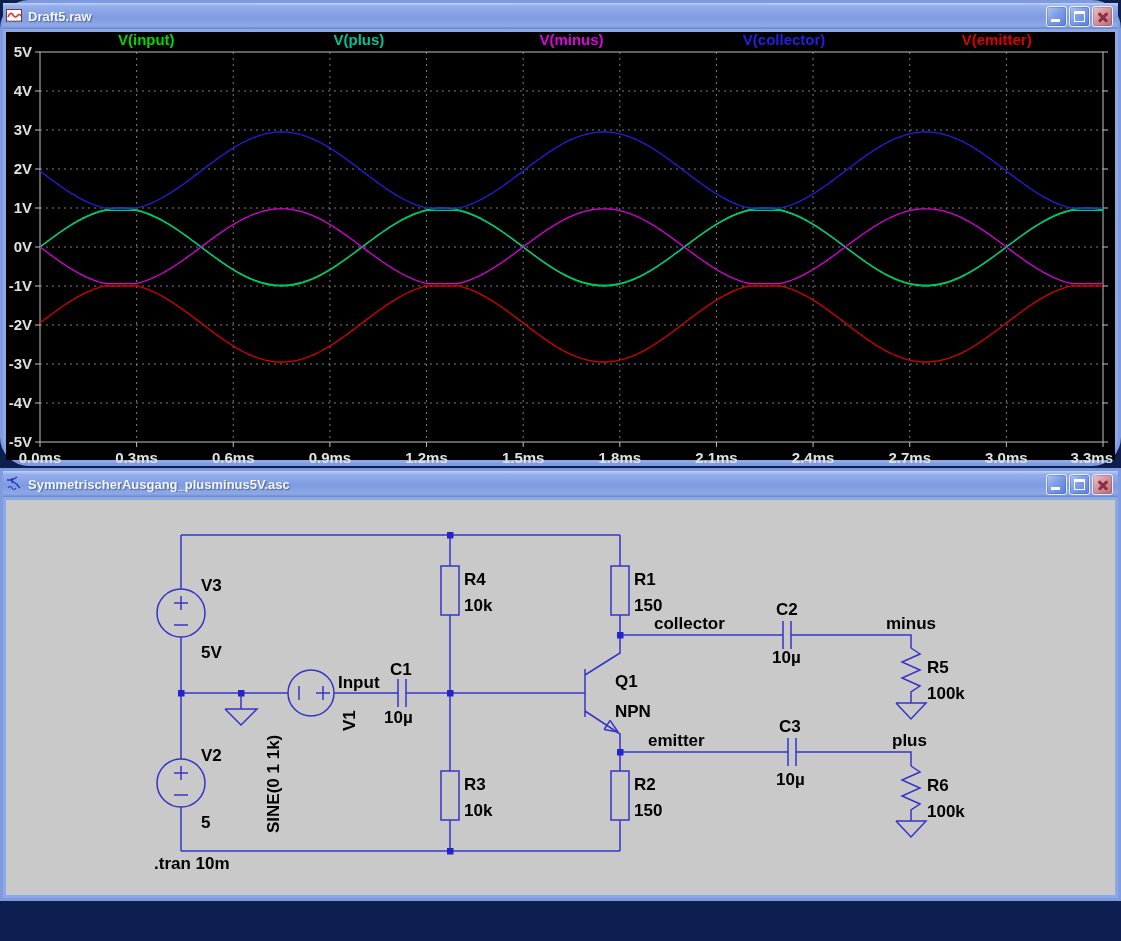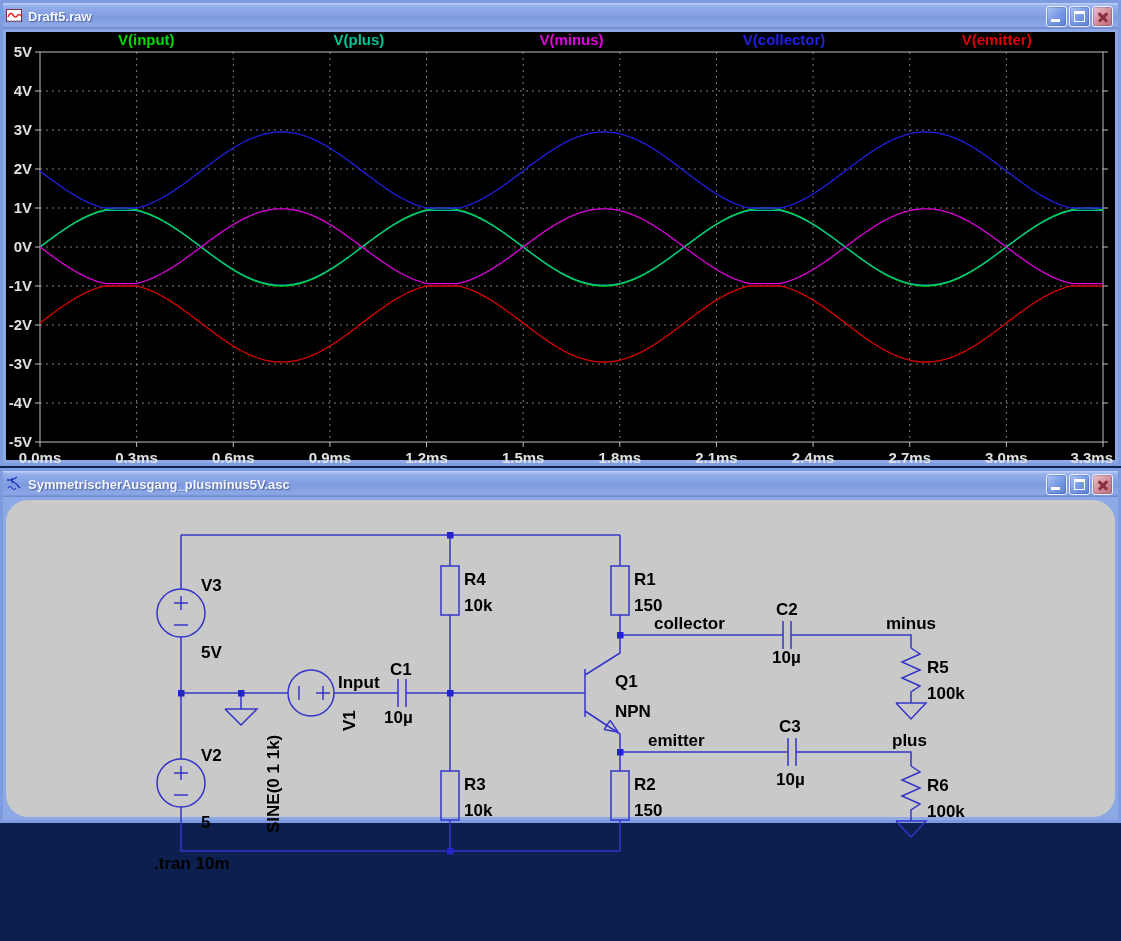--- a/index.html
+++ b/index.html
@@ -5,22 +5,22 @@
   html,body{margin:0;padding:0;}
   body{
     width:1121px;height:941px;position:relative;overflow:hidden;
     background:#0d1f4e;
     font-family:"Liberation Sans",sans-serif;
   }
   .window{
     position:absolute;left:0;width:1121px;box-sizing:border-box;
     border:3px solid #7E9BE0;background:#8CA9E6;
   }
-  .wave-window{top:0;height:466px;}
-  .sch-window{top:468px;height:355px;}
+  .wave-window{top:0;height:466px;border-radius:29px;}
+  .sch-window{top:468px;height:433px;}
   .titlebar{
     height:26px;display:flex;align-items:center;padding:0 3px;gap:6px;
     background:linear-gradient(180deg,#C2D1F7 0%,#95AFEC 12%,#7F9BE0 55%,#8EA8E6 88%,#6A86CC 100%);
   }
   .title-text{
     color:#F4F7FE;font-size:13px;font-weight:bold;flex:1;
     text-shadow:1px 1px 1px rgba(10,20,70,.45);
     white-space:nowrap;overflow:hidden;
   }
   .title-icon{width:16px;height:16px;display:inline-block;flex:0 0 16px;}
@@ -39,21 +39,21 @@
   }
   .glyph-x{position:absolute;left:0;top:0;width:100%;height:100%;}
   .glyph-x::before,.glyph-x::after{
     content:"";position:absolute;left:4px;top:9px;width:12px;height:2.6px;
     background:#8A2F40;border-radius:1px;
   }
   .glyph-x::before{transform:rotate(45deg);}
   .glyph-x::after{transform:rotate(-45deg);}
   .content{position:absolute;left:3px;right:3px;top:29px;bottom:3px;text-align:center;}
   .wave-content{background:#000;}
-  .sch-content{background:#C9C9C9;border-radius:22px;}
+  .sch-content{background:#C9C9C9;}
   svg{display:block;}
   text{user-select:none;}
   .sch-label{font-family:"Liberation Sans",sans-serif;font-size:17px;font-weight:bold;fill:#000;}
 </style>
 </head>
 <body>
 
 <div class="window wave-window">
   <div class="titlebar">
     <span class="title-icon">

